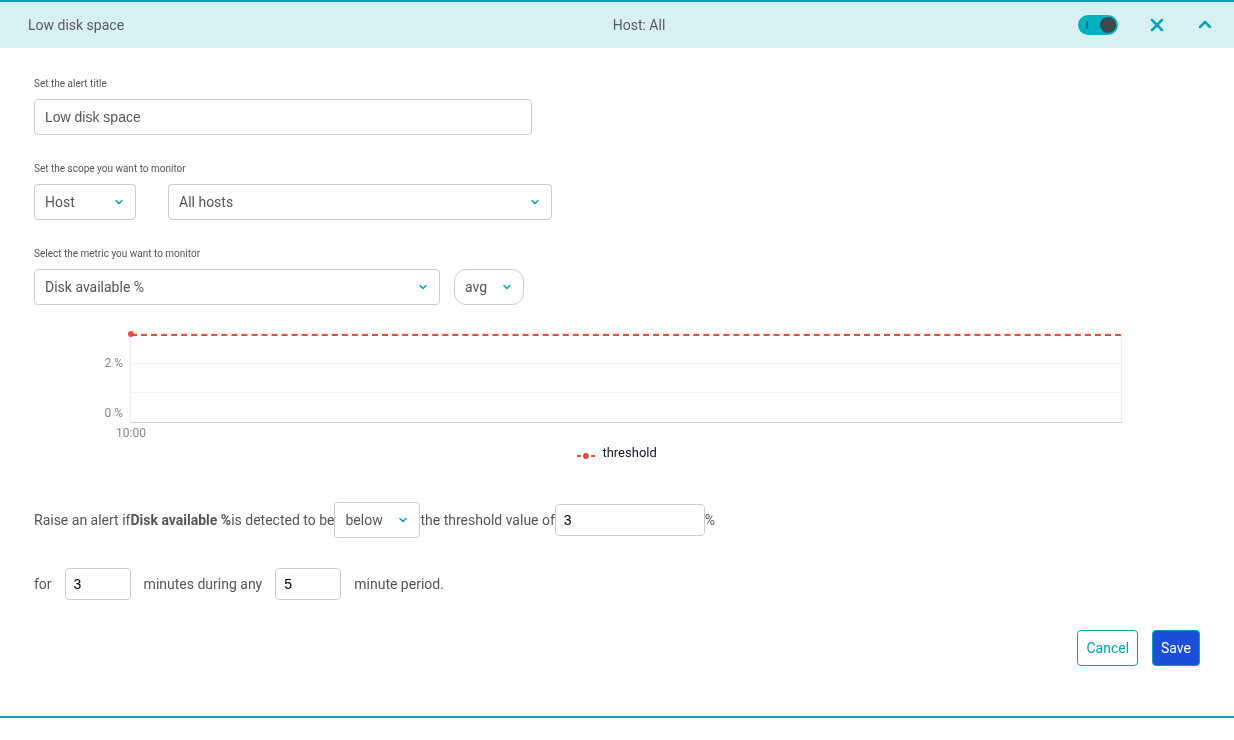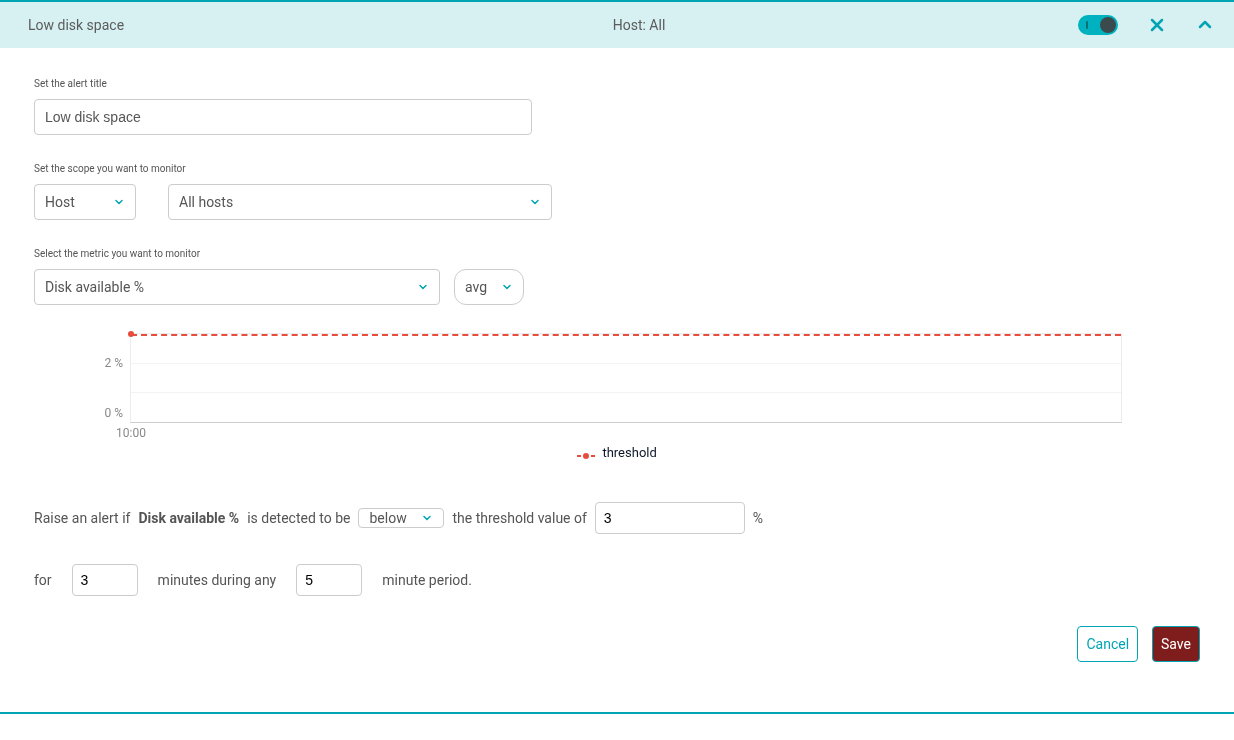--- a/index.html
+++ b/index.html
@@ -167,29 +167,28 @@
     align-items:center;
     gap:2px;
     margin-right:4px;
   }
   .legend .dash { width:4px; border-top:2px solid #e74c3c; display:inline-block;}
   .legend .dot  { width:6px; height:6px; background:#e74c3c; border-radius:50%; display:inline-block;}
   .sentence {
     display:flex;
     flex-wrap:wrap;
     align-items:center;
-    gap:8px;
     color:#555;
     font-size:14px;
     margin-top: 42px;
   }
   .sentence2 {
     display:flex;
     align-items:center;
-    gap:20px;
+    gap:13px;
     color:#555;
     font-size:14px;
     margin-top: 30px;
   }
   .small-input {
     border:1px solid #ccc;
     border-radius:4px;
     height:32px;
     padding: 4px 8px;
     font-size:14px;
@@ -209,21 +208,21 @@
     display:inline-flex;
     align-items:center;
     justify-content:center;
   }
   .btn-secondary {
     background:#fff;
     border:1px solid #00a4b3;
     color:#00a4b3;
   }
   .btn-primary {
-    background:#7f1d1d;
+    background:#1d4ed8;
     border:1px solid #00a4b3;
     color:#fff;
   }
   svg { display:block; }
 </style>
 </head>
 <body>
 
 <div class="container">
 
@@ -317,21 +316,21 @@
             <span class="dash"></span>
           </span>
         <span>threshold</span>
       </div>
     </div>
 
     <div class="sentence">
       <span>Raise an alert if</span>
       <strong>Disk available %</strong>
       <span>is detected to be</span>
-      <div class="select" style="width:86px;height:20px;">
+      <div class="select" style="width:86px;height:36px;">
         <span>below</span>
         <span class="chev">
           <svg width="12" height="12" viewBox="0 0 16 16" stroke="currentColor" stroke-width="2" fill="none" stroke-linecap="round" stroke-linejoin="round">
               <polyline points="4,6 8,10 12,6"></polyline>
             </svg>
         </span>
       </div>
       <span>the threshold value of</span>
       <input class="small-input" style="width: 150px;" value="3">
       <span>%</span>

